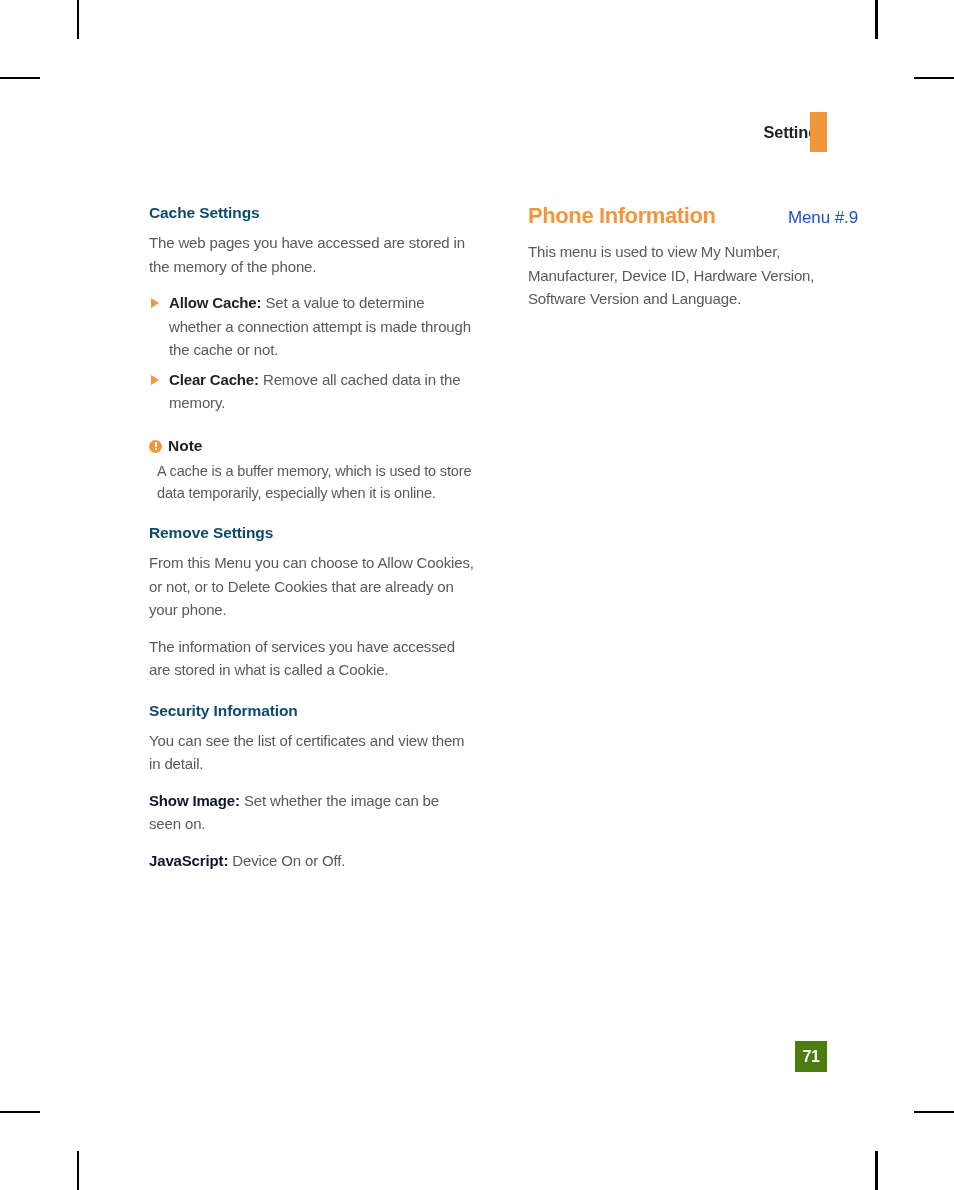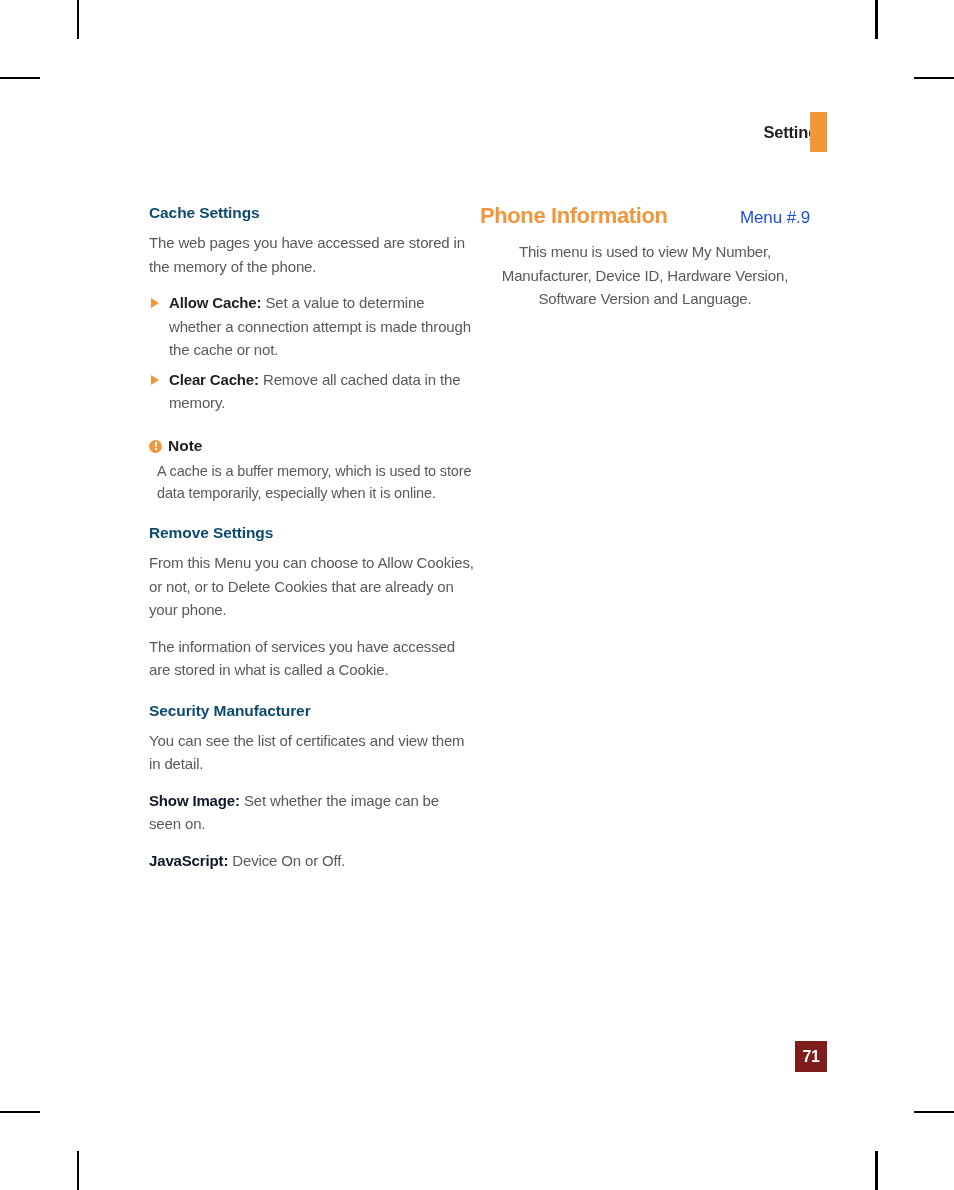--- a/index.html
+++ b/index.html
@@ -72,21 +72,21 @@
     height: 40px;
     background: #F2963C;
   }
 
   
   .col {
     position: absolute;
     top: 204px;
   }
   .col-left  { left: 149px; width: 325px; }
-  .col-right { left: 480px; width: 330px; text-align: center; }
+  .col-right { left: 528px; width: 330px; }
 
   h2.sec-head {
     margin: 0 0 10px 0;
     font-size: 15.5px;
     font-weight: bold;
     color: #0c4a6e;
     letter-spacing: -0.1px;
     line-height: 1.1;
   }
   p.body {
@@ -197,21 +197,21 @@
     white-space: nowrap;
   }
 
   
   .folio {
     position: absolute;
     left: 795px;
     top: 1041px;
     width: 32px;
     height: 31px;
-    background: #7f1d1d;
+    background: #4d7c0f;
     color: #ffffff;
     font-size: 16px;
     font-weight: bold;
     display: flex;
     align-items: center;
     justify-content: center;
     letter-spacing: -0.3px;
   }
 </style>
 </head>
@@ -254,21 +254,21 @@
       <span class="note-icon"></span>
       <span>Note</span>
     </div>
     <p class="note-body">A cache is a buffer memory, which is used to store data temporarily, especially when it is online.</p>
   </div>
 
   <h2 class="sec-head">Remove Settings</h2>
   <p class="body">From this Menu you can choose to Allow Cookies, or not, or to Delete Cookies that are already on your phone.</p>
   <p class="body" style="margin-bottom:0;">The information of services you have accessed are stored in what is called a Cookie.</p>
 
-  <h2 class="sec-head" style="margin-top:20px;">Security Manufacturer</h2>
+  <h2 class="sec-head" style="margin-top:20px;">Security Information</h2>
   <p class="body">You can see the list of certificates and view them in detail.</p>
 
   <p class="body">
     <span class="lead">Show Image:</span>
     <span>Set whether the image can be seen on.</span>
   </p>
 
   <p class="body">
     <span class="lead">JavaScript:</span>
     <span>Device On or Off.</span>

